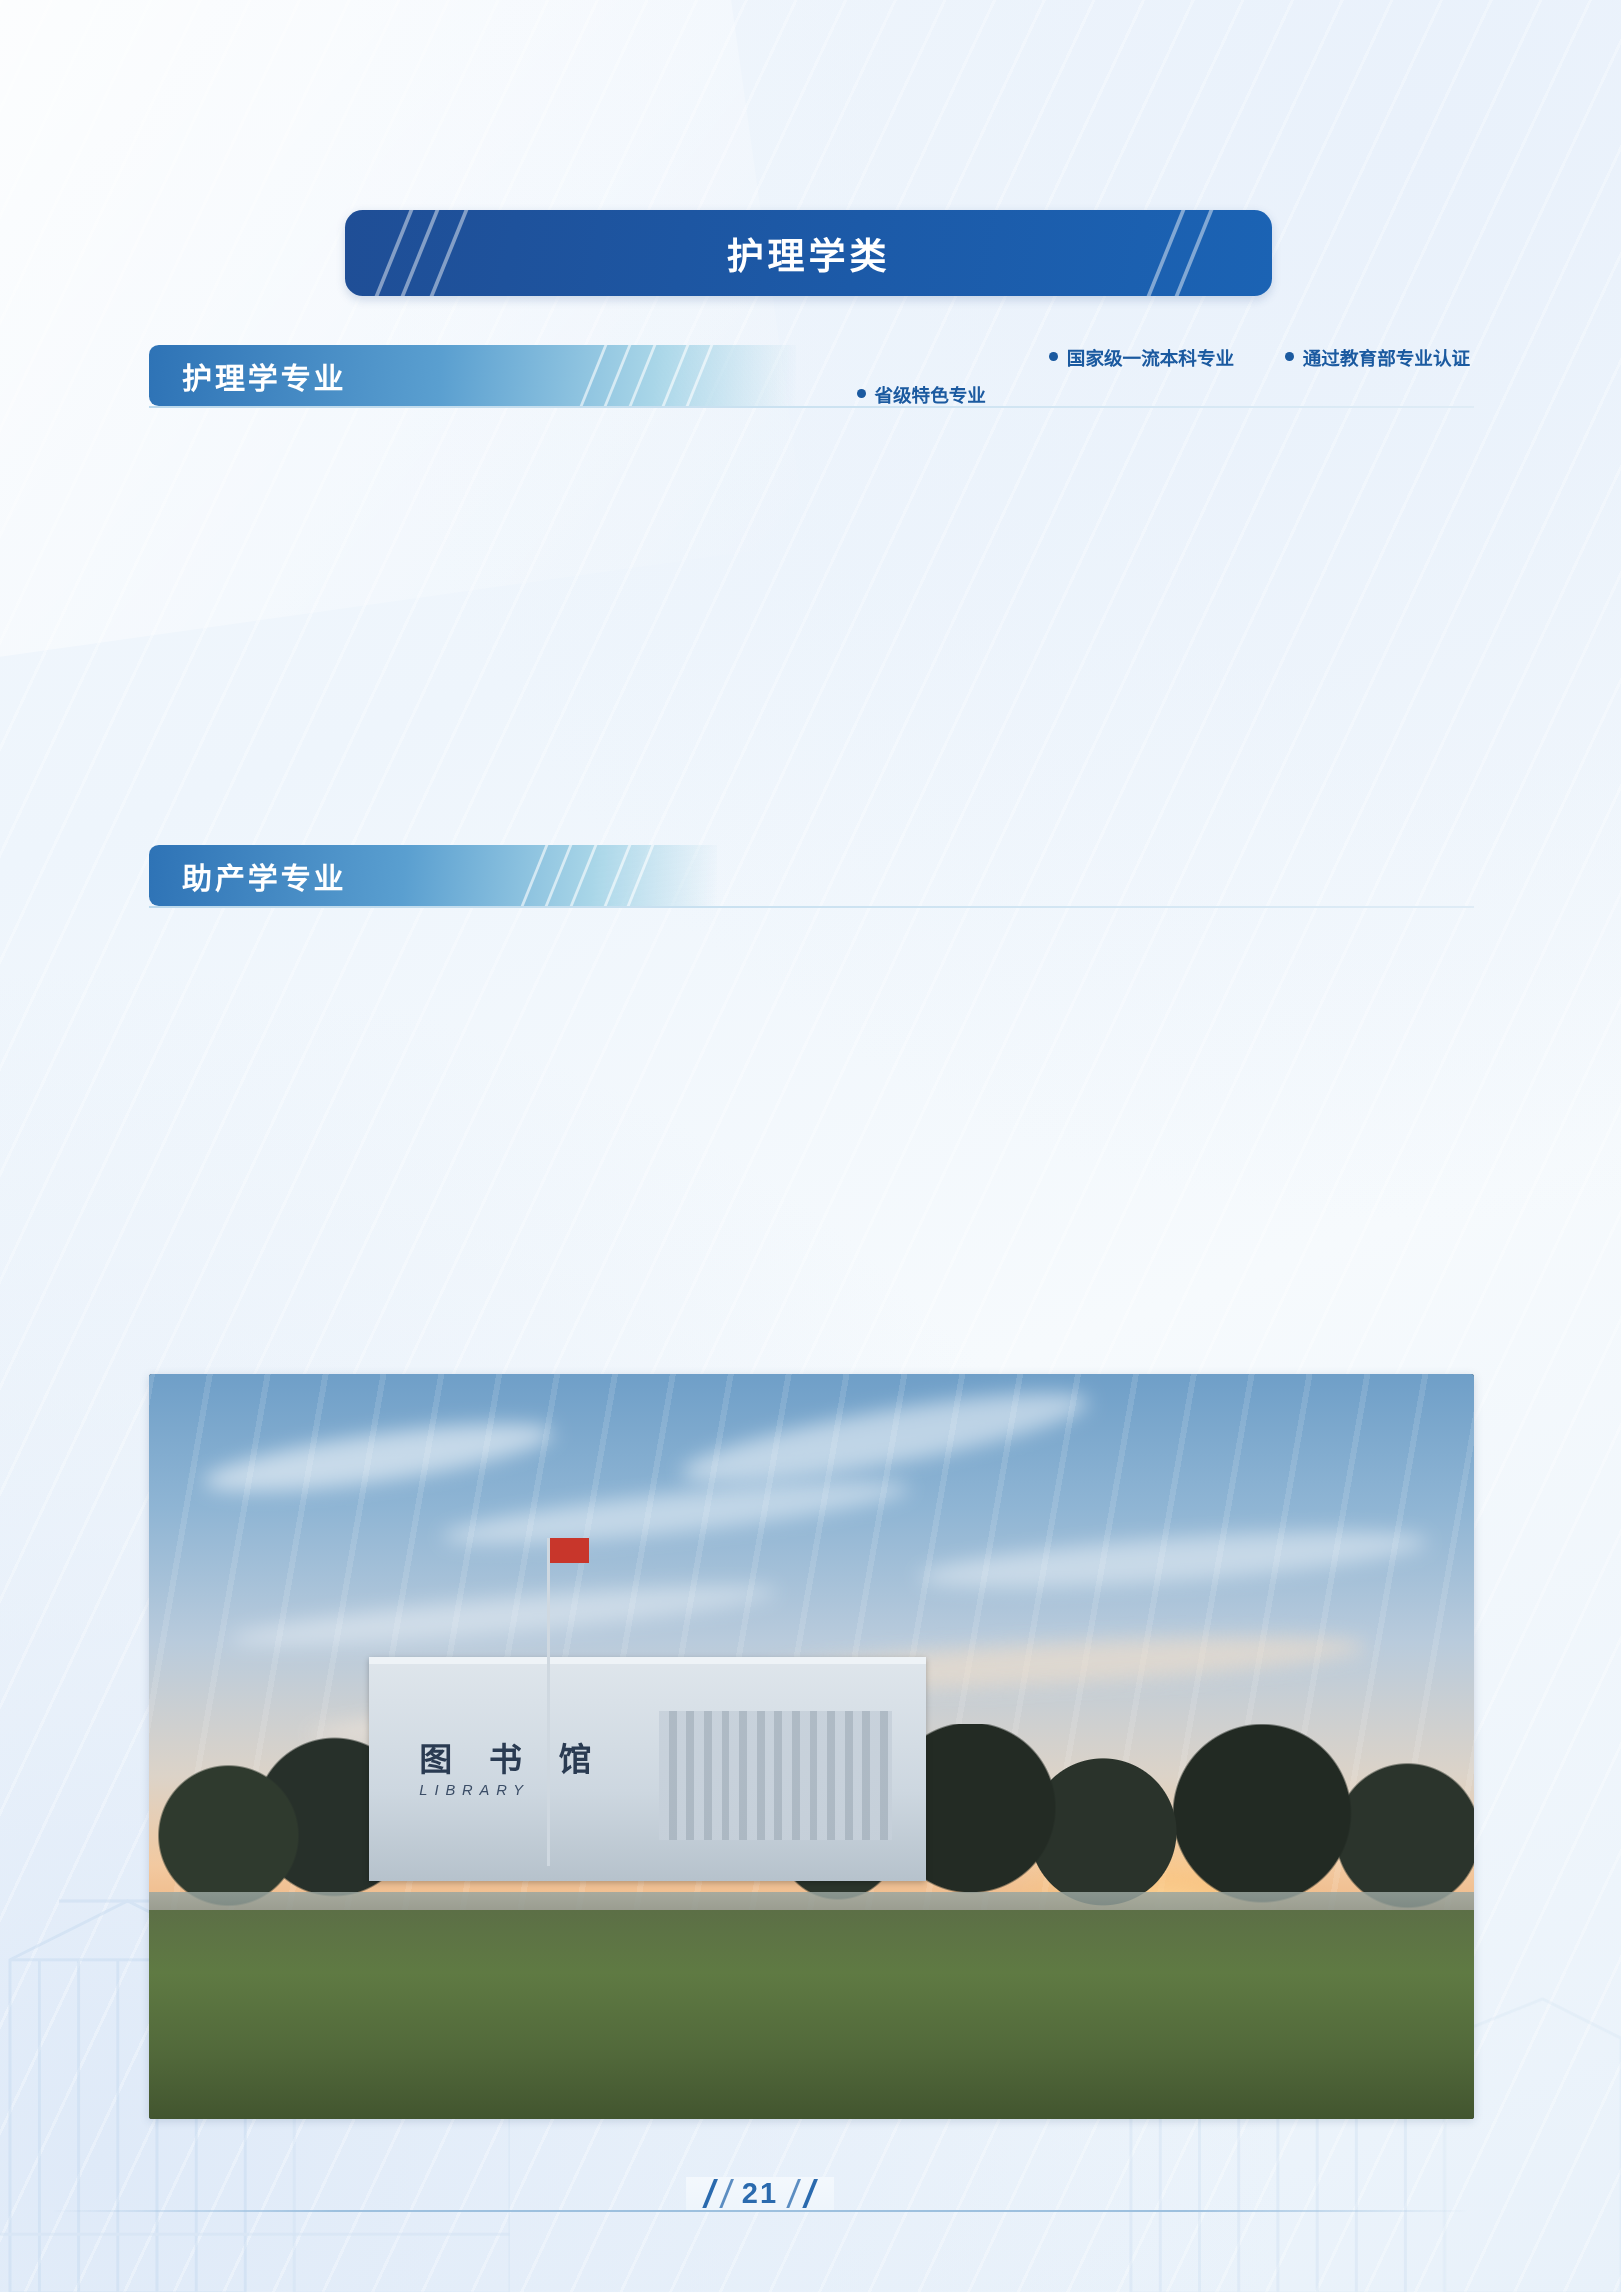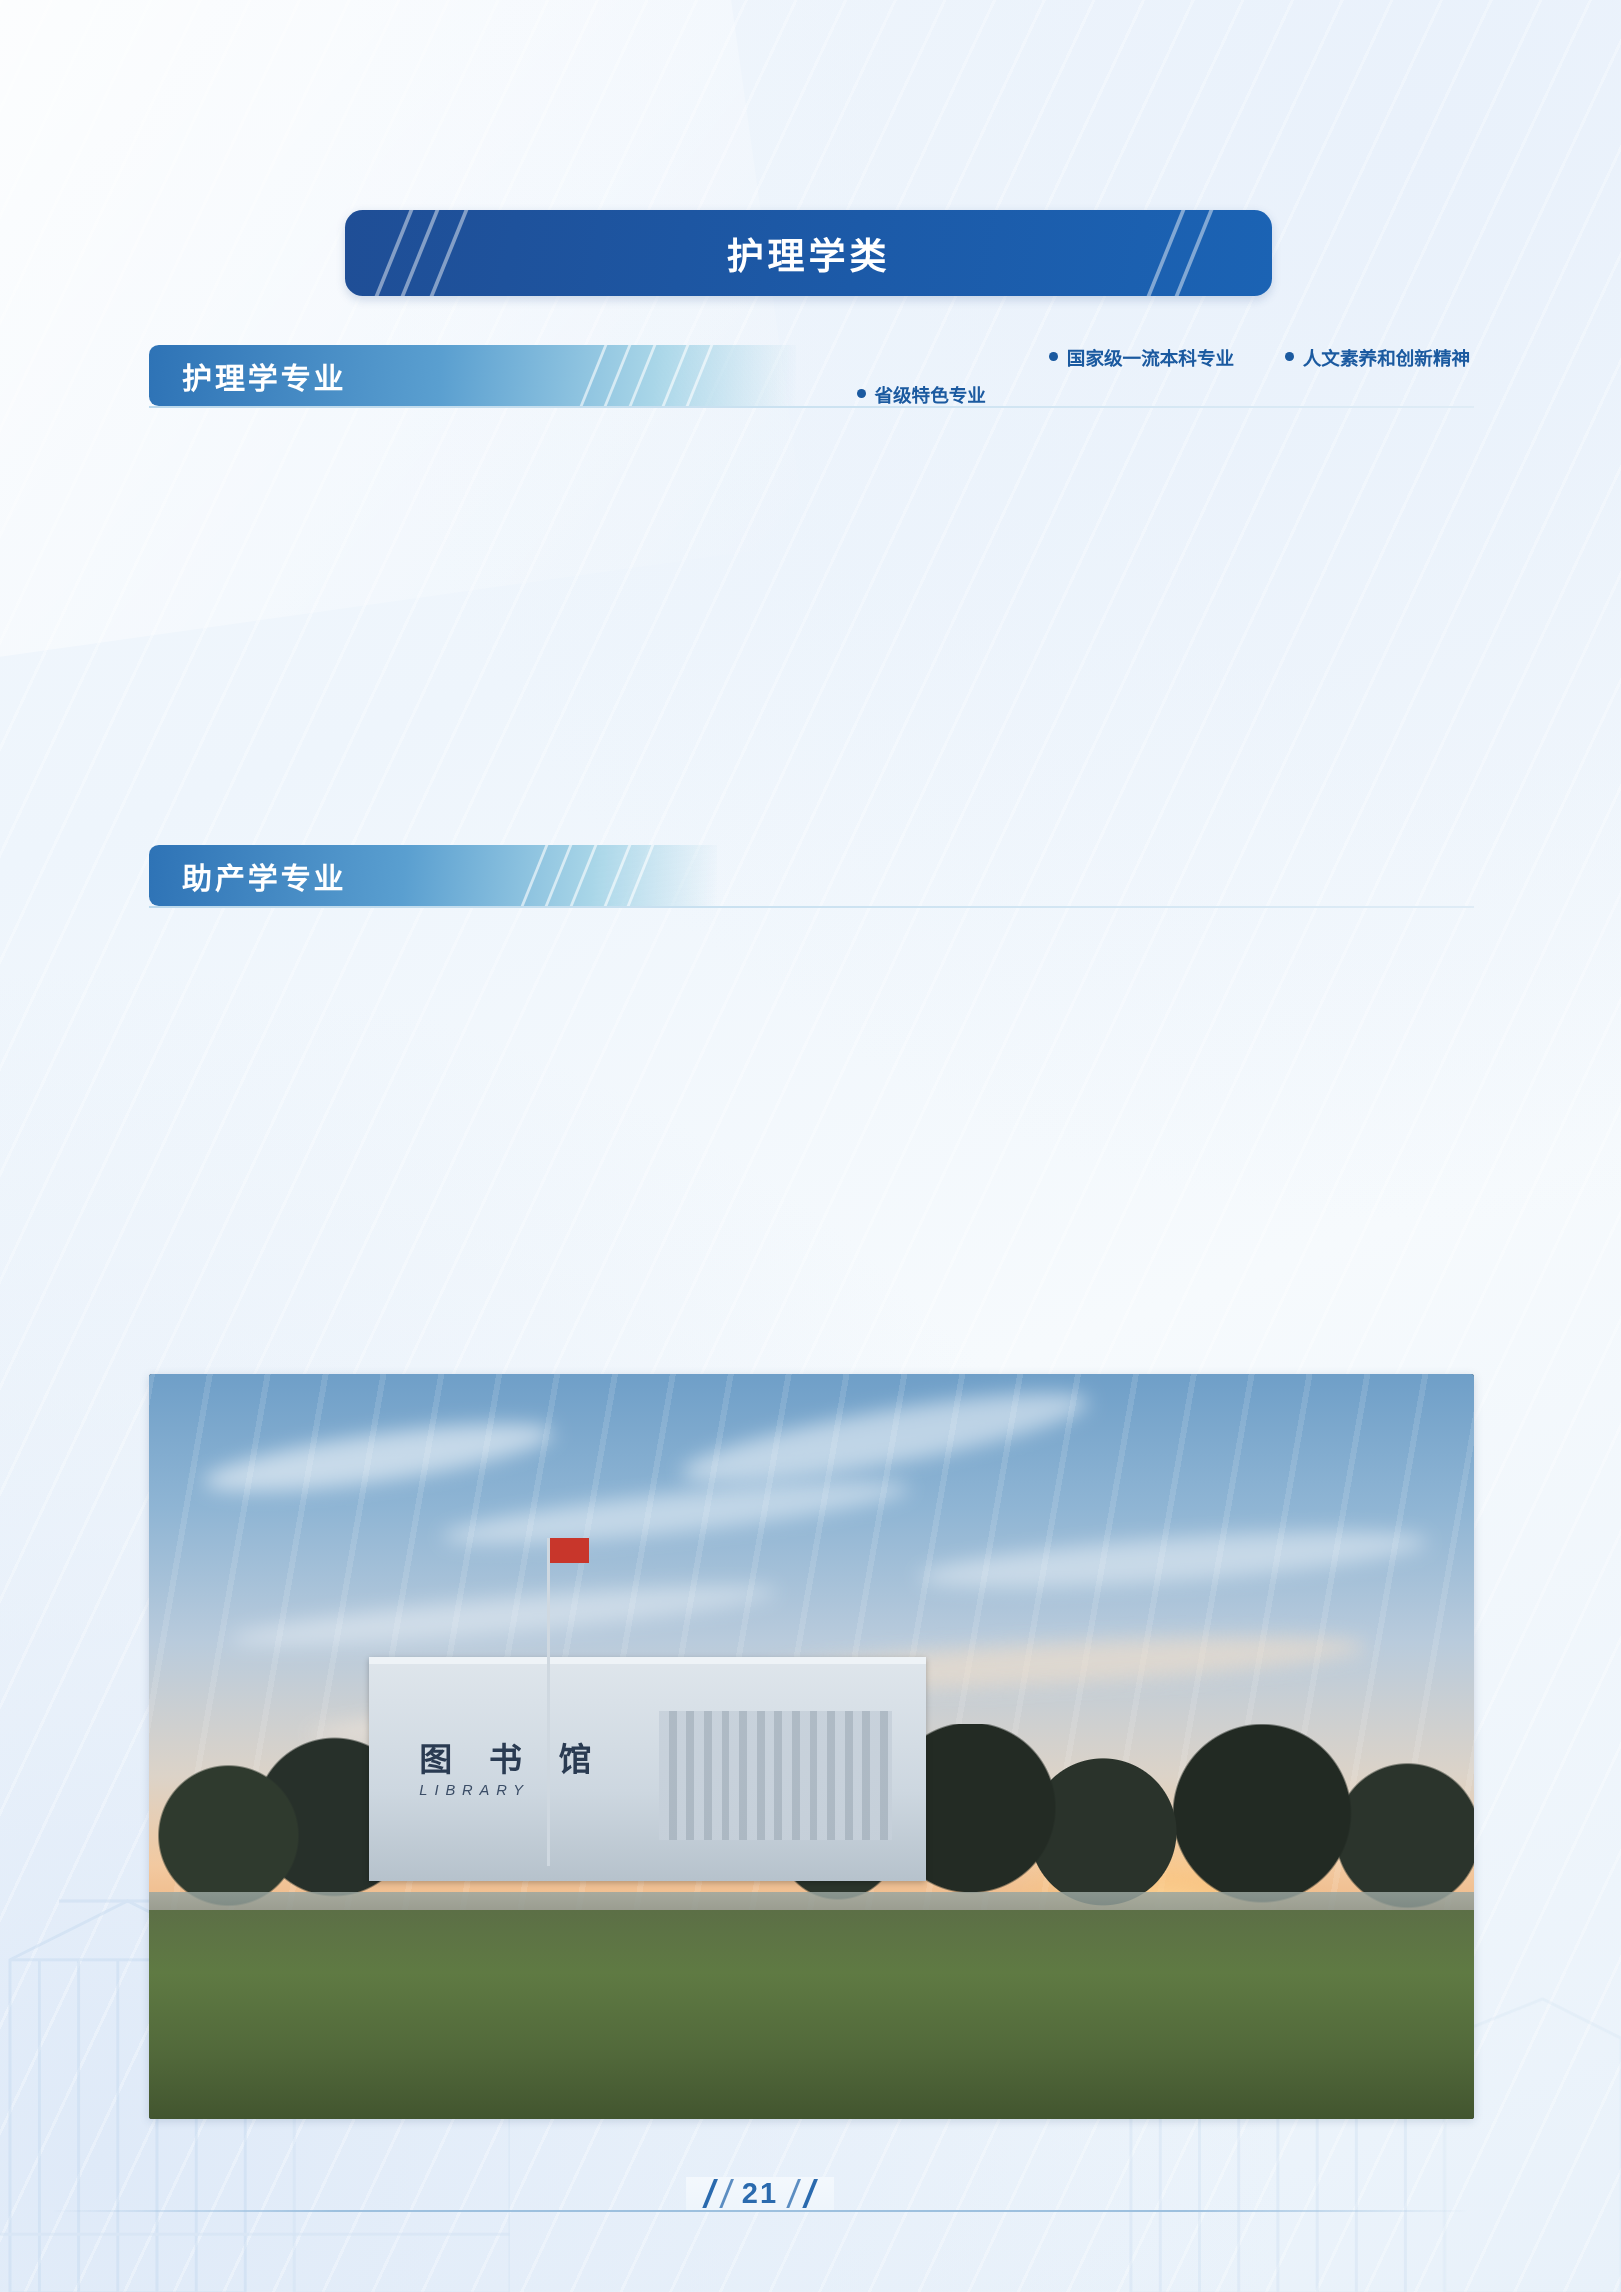--- a/index.html
+++ b/index.html
@@ -246,21 +246,21 @@
           <span class="chip-label">护理学专业</span>
         </div>
 
         <div class="tags">
           <span class="tag">
             <span class="dot"></span>
             <span>国家级一流本科专业</span>
           </span>
           <span class="tag">
             <span class="dot"></span>
-            <span>人文素养和创新精神</span>
+            <span>通过教育部专业认证</span>
           </span>
           <div class="tags-row2">
             <span class="tag">
               <span class="dot"></span>
               <span>省级特色专业</span>
             </span>
           </div>
         </div>
 
         <div class="sec-rule"></div>

